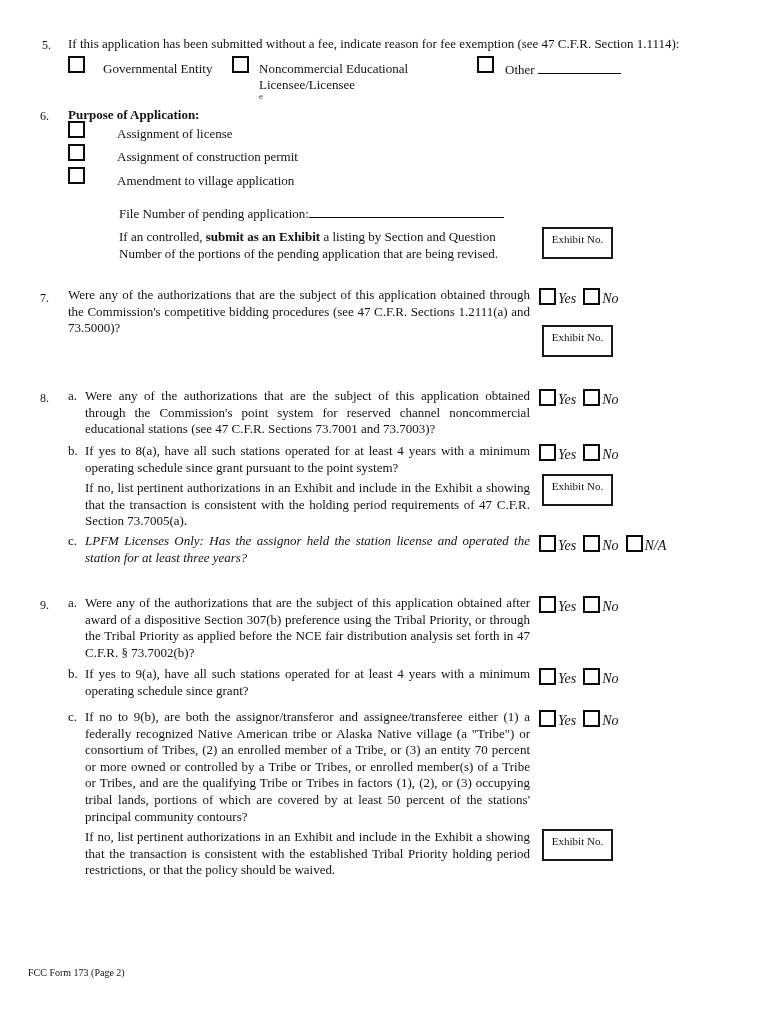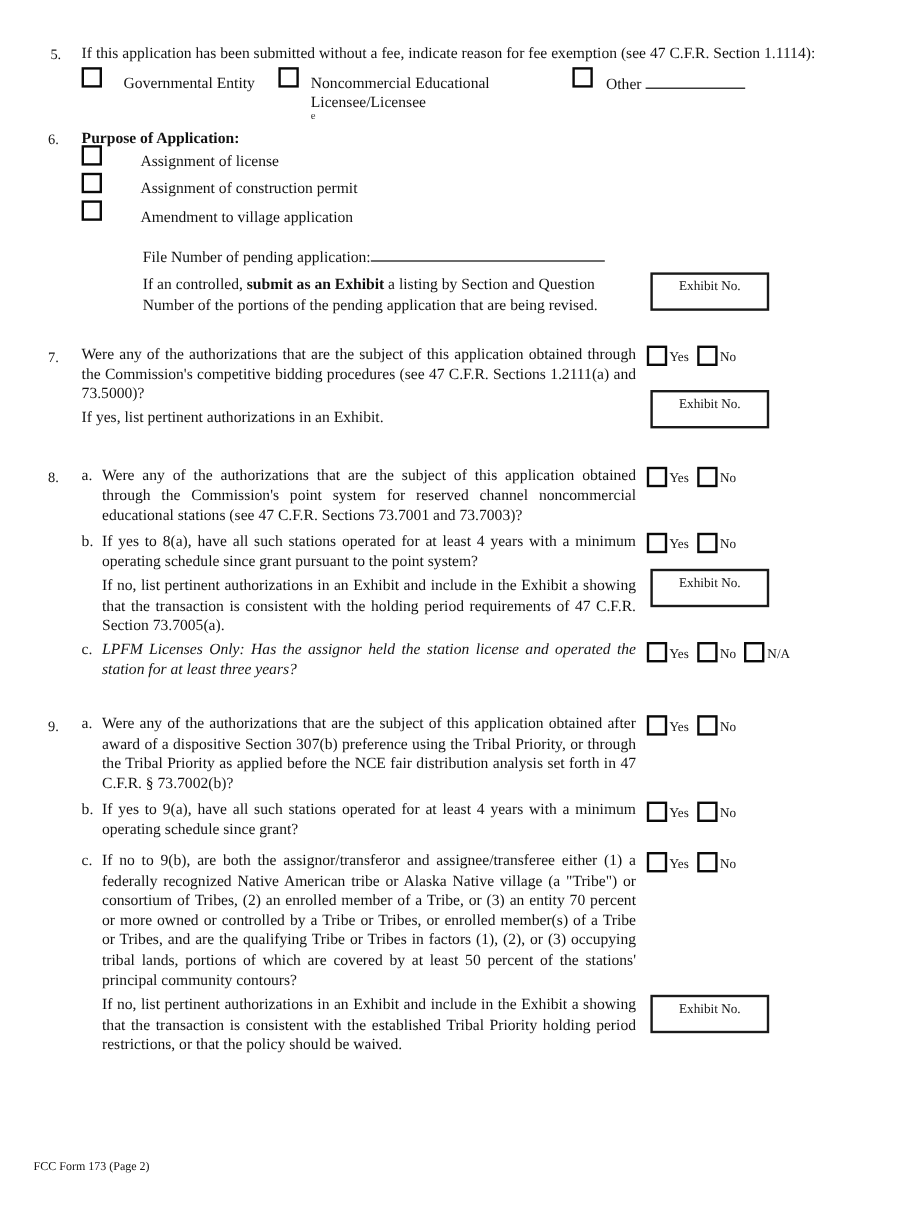--- a/index.html
+++ b/index.html
@@ -21,24 +21,24 @@
     width:17px;height:17px;
     border:2px solid #0a0a0a;
     background:#ffffff;
     box-sizing:border-box;
     display:inline-block;
     flex:0 0 auto;
   }
   .cb-abs{position:absolute;}
   .yn{position:absolute;display:flex;align-items:flex-end;}
   .yn .cb{margin-right:2px;}
-  .yn .lbl{font-size:11px;line-height:13px;margin-right:7px;white-space:nowrap;}
+  .yn .lbl{font-size:14px;line-height:13px;margin-right:7px;white-space:nowrap;font-style:italic;}
   .exhibit{
     position:absolute;
-    width:99px;height:32px;
+    width:71px;height:32px;
     border:2px solid #1a1a1a;
     box-sizing:border-box;
     background:#ffffff;
     text-align:center;
     font-size:11px;
     padding-top:4px;
   }
   .blank{
     display:inline-block;
     border-bottom:1.5px solid #0a0a0a;
@@ -80,21 +80,20 @@
   <span class="t" style="left:117px;top:173px;">Amendment to village application</span>
 
   <span class="t" style="left:119px;top:205px;"><span>File Number of pending application:</span><span class="blank" style="width:195px;"></span></span>
 
   <p class="p-left" style="left:119px;top:229px;width:392px;margin:0;"><span>If an controlled, </span><span class="bold">submit as an Exhibit</span><span> a listing by Section and Question Number of the portions of the pending application that are being revised.</span></p>
 
   <div class="exhibit" style="left:542px;top:227px;"><span>Exhibit No.</span></div>
 
   <span class="qnum" style="left:40px;top:291px;">7.</span>
   <p class="p" style="left:68px;top:287px;width:462px;margin:0;">Were any of the authorizations that are the subject of this application obtained through the Commission's competitive bidding procedures (see 47 C.F.R. Sections 1.2111(a) and 73.5000)?</p>
-  <span class="t" style="left:68px;top:340px;">If yes, list pertinent authorizations in an Exhibit.</span>
 
   <div class="yn" style="left:539px;top:288px;">
     <span class="cb"></span>
     <span class="lbl">Yes</span>
     <span class="cb"></span>
     <span class="lbl">No</span>
   </div>
   <div class="exhibit" style="left:542px;top:325px;"><span>Exhibit No.</span></div>
 
   <span class="qnum" style="left:40px;top:391px;">8.</span>

